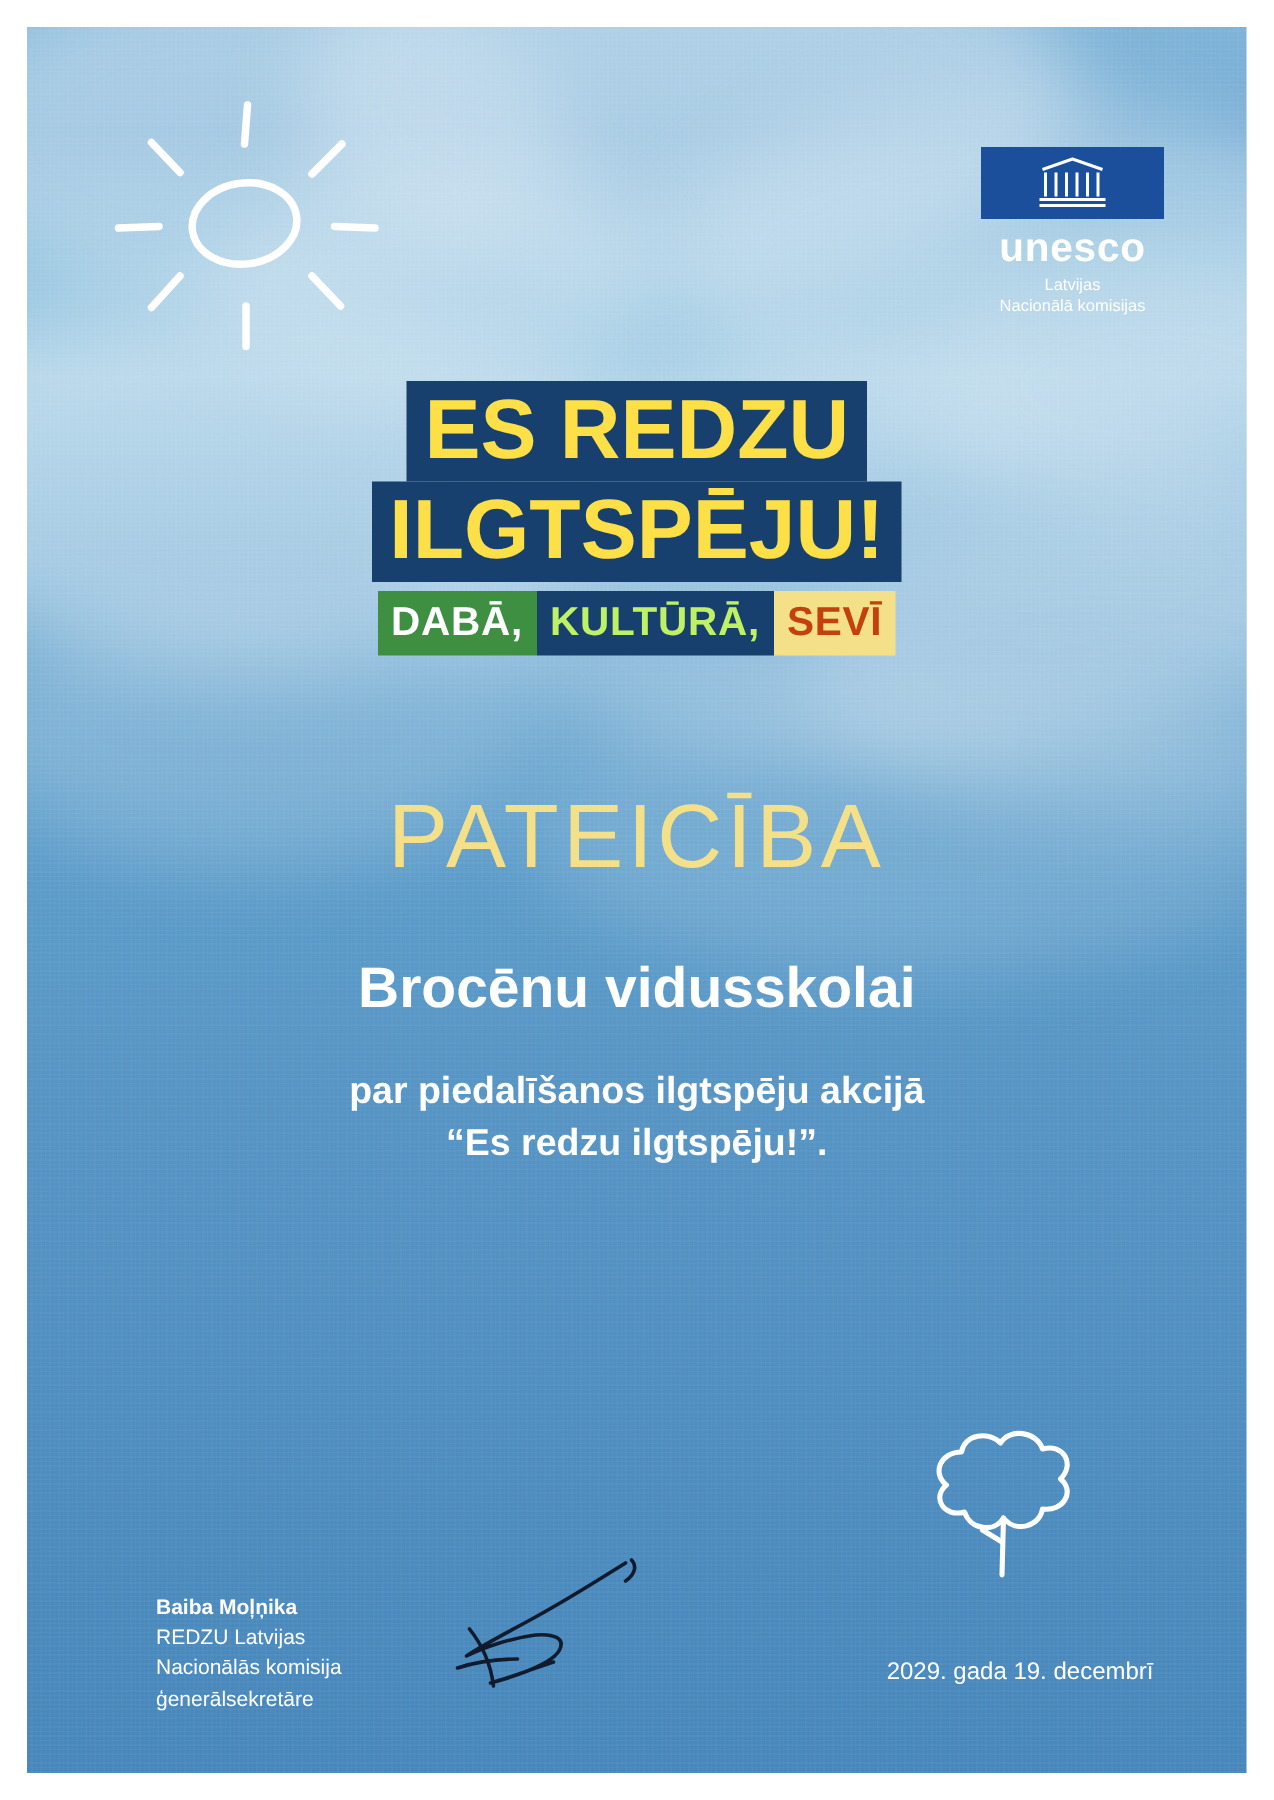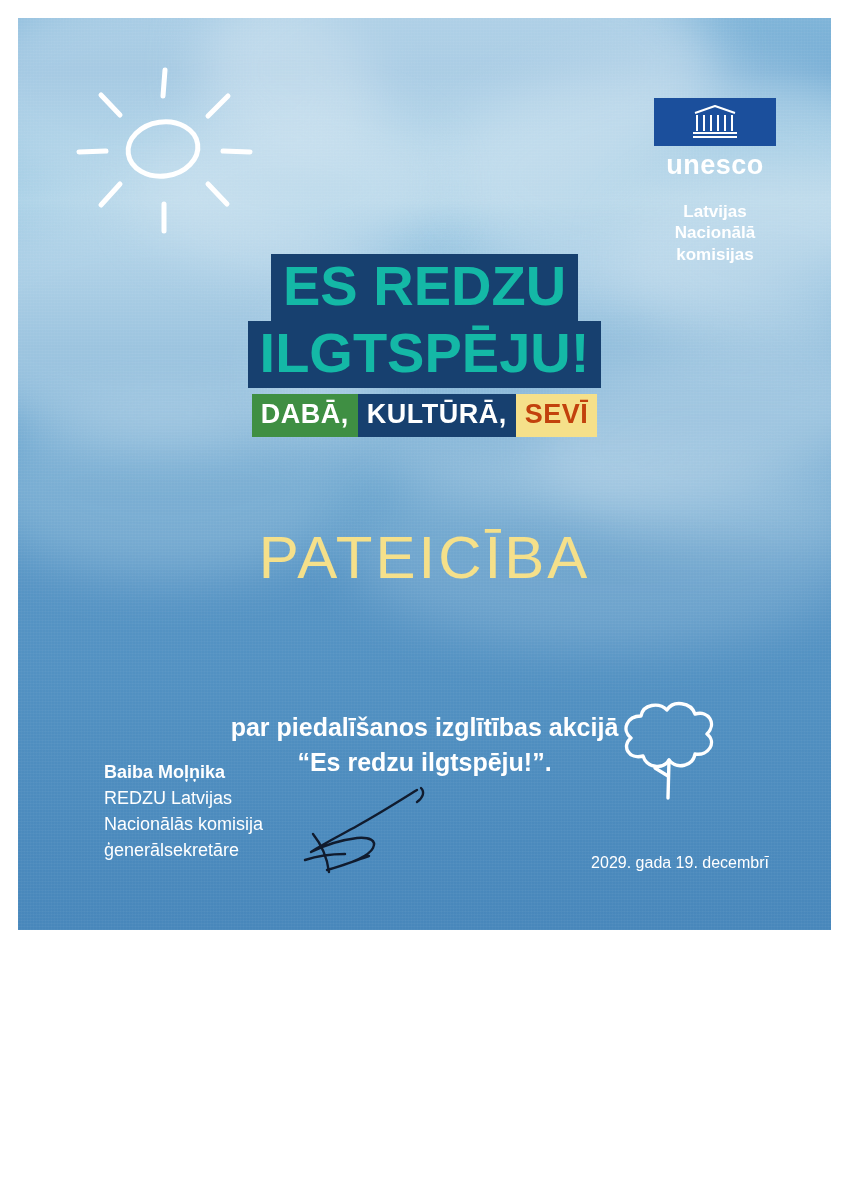--- a/index.html
+++ b/index.html
@@ -18,21 +18,21 @@
     overflow: hidden;
     background: #ffffff;
   }
 
   
   .certificate {
     position: absolute;
     left: 18px;
     top: 18px;
     width: 813px;
-    height: 912px;
+    height: 1164px;
     overflow: hidden;
     background: linear-gradient(to bottom,
         #7fb4d8 0%,
         #74acd4 6%,
         #8cc0de 13%,
         #a8d0e6 20%,
         #8dbedd 27%,
         #6aa6cf 36%,
         #5d9dca 44%,
         #5a9ac8 52%,
@@ -102,39 +102,38 @@
   }
   .unesco-word {
     font-size: 27px;
     font-weight: bold;
     letter-spacing: .5px;
     line-height: 1;
     margin-top: 6px;
     color: #ffffff;
   }
   .unesco-sub {
-    font-size: 17px;
+    font-size: 11px;
     line-height: 1.25;
-    margin-top: 22px;
-    color: #ffffff;
-    font-weight: bold;
+    margin-top: 5px;
+    color: #ffffff;
   }
 
   
   .campaign {
     position: absolute;
     left: 0;
     right: 0;
     top: 236px;
     text-align: center;
   }
   .campaign-line {
     display: inline-block;
     background: #17406f;
-    color: #14b8a6;
+    color: #fde047;
     font-weight: bold;
     font-size: 56px;
     line-height: 1.02;
     letter-spacing: 0px;
     padding: 3px 12px 7px 12px;
     font-family: "Liberation Sans", sans-serif;
     text-align: center;
   }
 
   .campaign-tags {
@@ -145,21 +144,21 @@
     gap: 0px;
   }
   .tag {
     font-weight: bold;
     font-size: 27px;
     line-height: 1;
     padding: 7px 9px 9px 9px;
     letter-spacing: .5px;
   }
   .tag-1 { background: #3f8f43; color: #ffffff; }
-  .tag-2 { background: #17406f; color: #ffffff; }
+  .tag-2 { background: #17406f; color: #bef264; }
   .tag-3 { background: #f5e08a; color: #c2410c; }
 
   
   .award {
     position: absolute;
     left: 0;
     right: 0;
     top: 505px;
     text-align: center;
     color: #f5e08a;
@@ -195,23 +194,23 @@
     right: 96px;
     bottom: 128px;
     width: 130px;
     height: 130px;
   }
 
   
   .signature-block {
     position: absolute;
     left: 86px;
-    bottom: 67px;
-    color: #ffffff;
-    font-size: 18px;
+    bottom: 40px;
+    color: #ffffff;
+    font-size: 14px;
     line-height: 1.45;
   }
   .signer-name { font-weight: bold; }
 
   .signature-mark {
     position: absolute;
     left: 265px;
     bottom: 52px;
     width: 160px;
     height: 92px;
@@ -279,23 +278,24 @@
       <div class="campaign-line">ILGTSPĒJU!</div>
       <div class="campaign-tags">
         <span class="tag tag-1">DABĀ,</span>
         <span class="tag tag-2">KULTŪRĀ,</span>
         <span class="tag tag-3">SEVĪ</span>
       </div>
     </div>
 
     <div class="award">PATEICĪBA</div>
 
+    <div class="recipient">Brocēnu vidusskolai</div>
 
     <div class="reason">
-      <div>par piedalīšanos izglītības akcijā</div>
+      <div>par piedalīšanos ilgtspēju akcijā</div>
       <div>“Es redzu ilgtspēju!”.</div>
     </div>
 
     <div class="tree">
       <svg width="130" height="130" viewBox="0 0 130 130" fill="none" stroke="#ffffff" stroke-width="3.4" stroke-linecap="round" stroke-linejoin="round">
         <path d="M36 44
                  C22 44 16 58 26 66
                  C16 74 24 88 38 84
                  C42 96 58 98 64 88
                  C72 98 88 94 90 82

